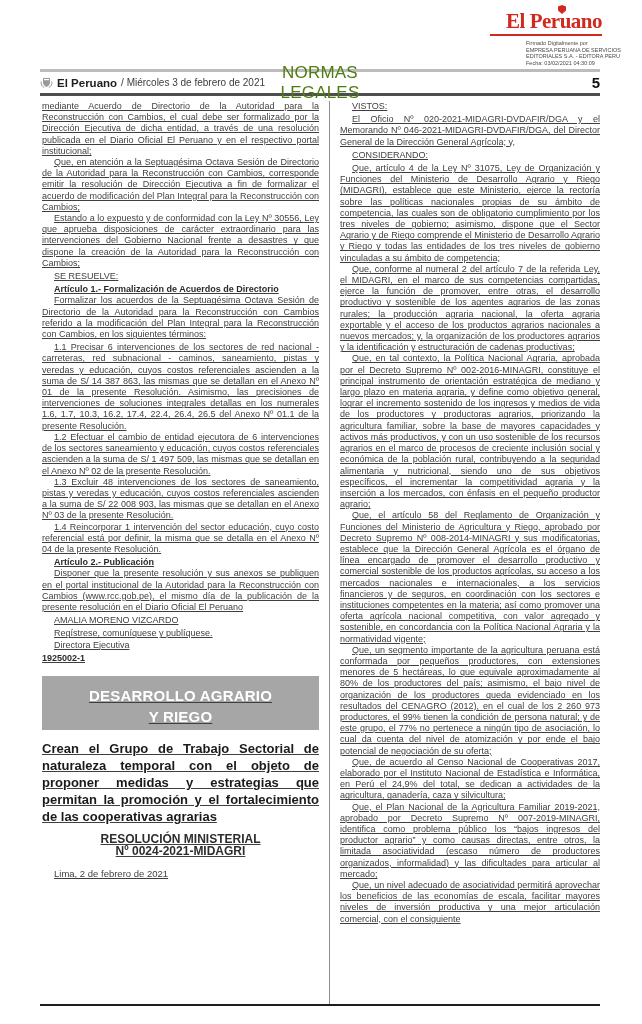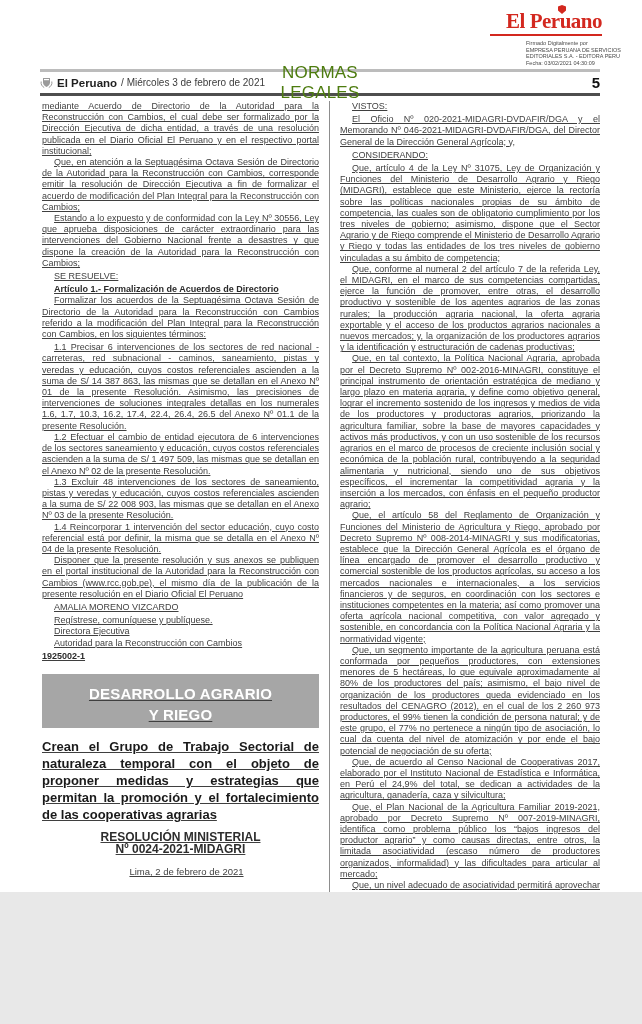--- a/index.html
+++ b/index.html
@@ -1,17 +1,17 @@
 <!DOCTYPE html>
 <html><head>
 <meta charset="utf-8">
 <style>
   html,body { margin:0; padding:0; background:#e8e8e8; }
   .page {
-    position:relative; width:642px; height:892px; margin:0 auto;
+    position:relative; width:642px; height:1024px; margin:0 auto;
     background:#ffffff; overflow:hidden;
     font-family:"Liberation Sans", sans-serif; color:#3f3f3f;
   }
 
   
   .logo-block { position:absolute; top:10px; right:40px; width:112px; }
   .logo-text {
     font-family:"Liberation Serif", serif; font-weight:bold;
     font-size:21px; line-height:22px; color:#d3281f; text-align:right;
     letter-spacing:-0.5px; white-space:nowrap;
@@ -50,21 +50,21 @@
   .para.bold { font-weight:bold; color:#2a2a2a; }
 
   
   .dept-box { margin-top:12px; background:#a6a6a6; color:#ffffff; text-align:center; padding:9px 0 3px; }
   .dept-line { font-weight:bold; font-size:15px; line-height:21px; letter-spacing:0.2px; }
   .article-title {
     margin-top:10px; font-weight:bold; font-size:13px; line-height:17px;
     text-align:justify; color:#1a1a1a;
   }
   .res-title { margin-top:8px; text-align:center; font-weight:bold; font-size:12px; line-height:12px; color:#2d2d2d; }
-  .dateline { margin-top:11px; font-size:9.5px; text-indent:12px; text-align:center; }
+  .dateline { margin-top:11px; font-size:9.5px; text-indent:12px; text-align:left; }
 
   .footer-rule { position:absolute; left:40px; width:560px; top:1004px; height:2px; background:#1d1d1d; }
 </style>
 </head>
 <body>
 
 <div class="page">
 
   <div class="logo-block">
     <span class="logo-crest"></span>
@@ -103,25 +103,25 @@
       <p class="para">mediante Acuerdo de Directorio de la Autoridad para la Reconstrucción con Cambios, el cual debe ser formalizado por la Dirección Ejecutiva de dicha entidad, a través de una resolución publicada en el Diario Oficial El Peruano y en el respectivo portal institucional;</p>
           <p class="para indent">Que, en atención a la Septuagésima Octava Sesión de Directorio de la Autoridad para la Reconstrucción con Cambios, corresponde emitir la resolución de Dirección Ejecutiva a fin de formalizar el acuerdo de modificación del Plan Integral para la Reconstrucción con Cambios;</p>
           <p class="para indent">Estando a lo expuesto y de conformidad con la Ley Nº 30556, Ley que aprueba disposiciones de carácter extraordinario para las intervenciones del Gobierno Nacional frente a desastres y que dispone la creación de la Autoridad para la Reconstrucción con Cambios;</p>
           <p class="para indent gap">SE RESUELVE:</p>
           <p class="para bold indent gap">Artículo 1.- Formalización de Acuerdos de Directorio</p>
           <p class="para indent">Formalizar los acuerdos de la Septuagésima Octava Sesión de Directorio de la Autoridad para la Reconstrucción con Cambios referido a la modificación del Plan Integral para la Reconstrucción con Cambios, en los siguientes términos:</p>
           <p class="para indent gap">1.1 Precisar 6 intervenciones de los sectores de red nacional - carreteras, red subnacional - caminos, saneamiento, pistas y veredas y educación, cuyos costos referenciales ascienden a la suma de S/ 14 387 863, las mismas que se detallan en el Anexo Nº 01 de la presente Resolución. Asimismo, las precisiones de intervenciones de soluciones integrales detallas en los numerales 1.6, 1.7, 10.3, 16.2, 17.4, 22.4, 26.4, 26.5 del Anexo Nº 01.1 de la presente Resolución.</p>
           <p class="para indent">1.2 Efectuar el cambio de entidad ejecutora de 6 intervenciones de los sectores saneamiento y educación, cuyos costos referenciales ascienden a la suma de S/ 1 497 509, las mismas que se detallan en el Anexo Nº 02 de la presente Resolución.</p>
           <p class="para indent">1.3 Excluir 48 intervenciones de los sectores de saneamiento, pistas y veredas y educación, cuyos costos referenciales ascienden a la suma de S/ 22 008 903, las mismas que se detallan en el Anexo Nº 03 de la presente Resolución.</p>
           <p class="para indent">1.4 Reincorporar 1 intervención del sector educación, cuyo costo referencial está por definir, la misma que se detalla en el Anexo Nº 04 de la presente Resolución.</p>
+          <p class="para bold indent gap">Artículo 2.- Publicación</p>
           <p class="para indent">Disponer que la presente resolución y sus anexos se publiquen en el portal institucional de la Autoridad para la Reconstrucción con Cambios (www.rcc.gob.pe), el mismo día de la publicación de la presente resolución en el Diario Oficial El Peruano</p>
           <p class="para indent gap">AMALIA MORENO VIZCARDO</p>
           <p class="para indent gap">Regístrese, comuníquese y publíquese.</p>
           <p class="para indent">Directora Ejecutiva</p>
-          <p class="para indent">Autoridad para la Reconstrucción con Cambios</p>
           <p class="para bold gap">1925002-1</p>
         </div>
 
       <div class="dept-box">
         <div class="dept-line">DESARROLLO AGRARIO</div>
         <div class="dept-line">Y RIEGO</div>
       </div>
 
       <div class="article-title">Crean el Grupo de Trabajo Sectorial de naturaleza temporal con el objeto de proponer medidas y estrategias que permitan la promoción y el fortalecimiento de las cooperativas agrarias</div>
 

